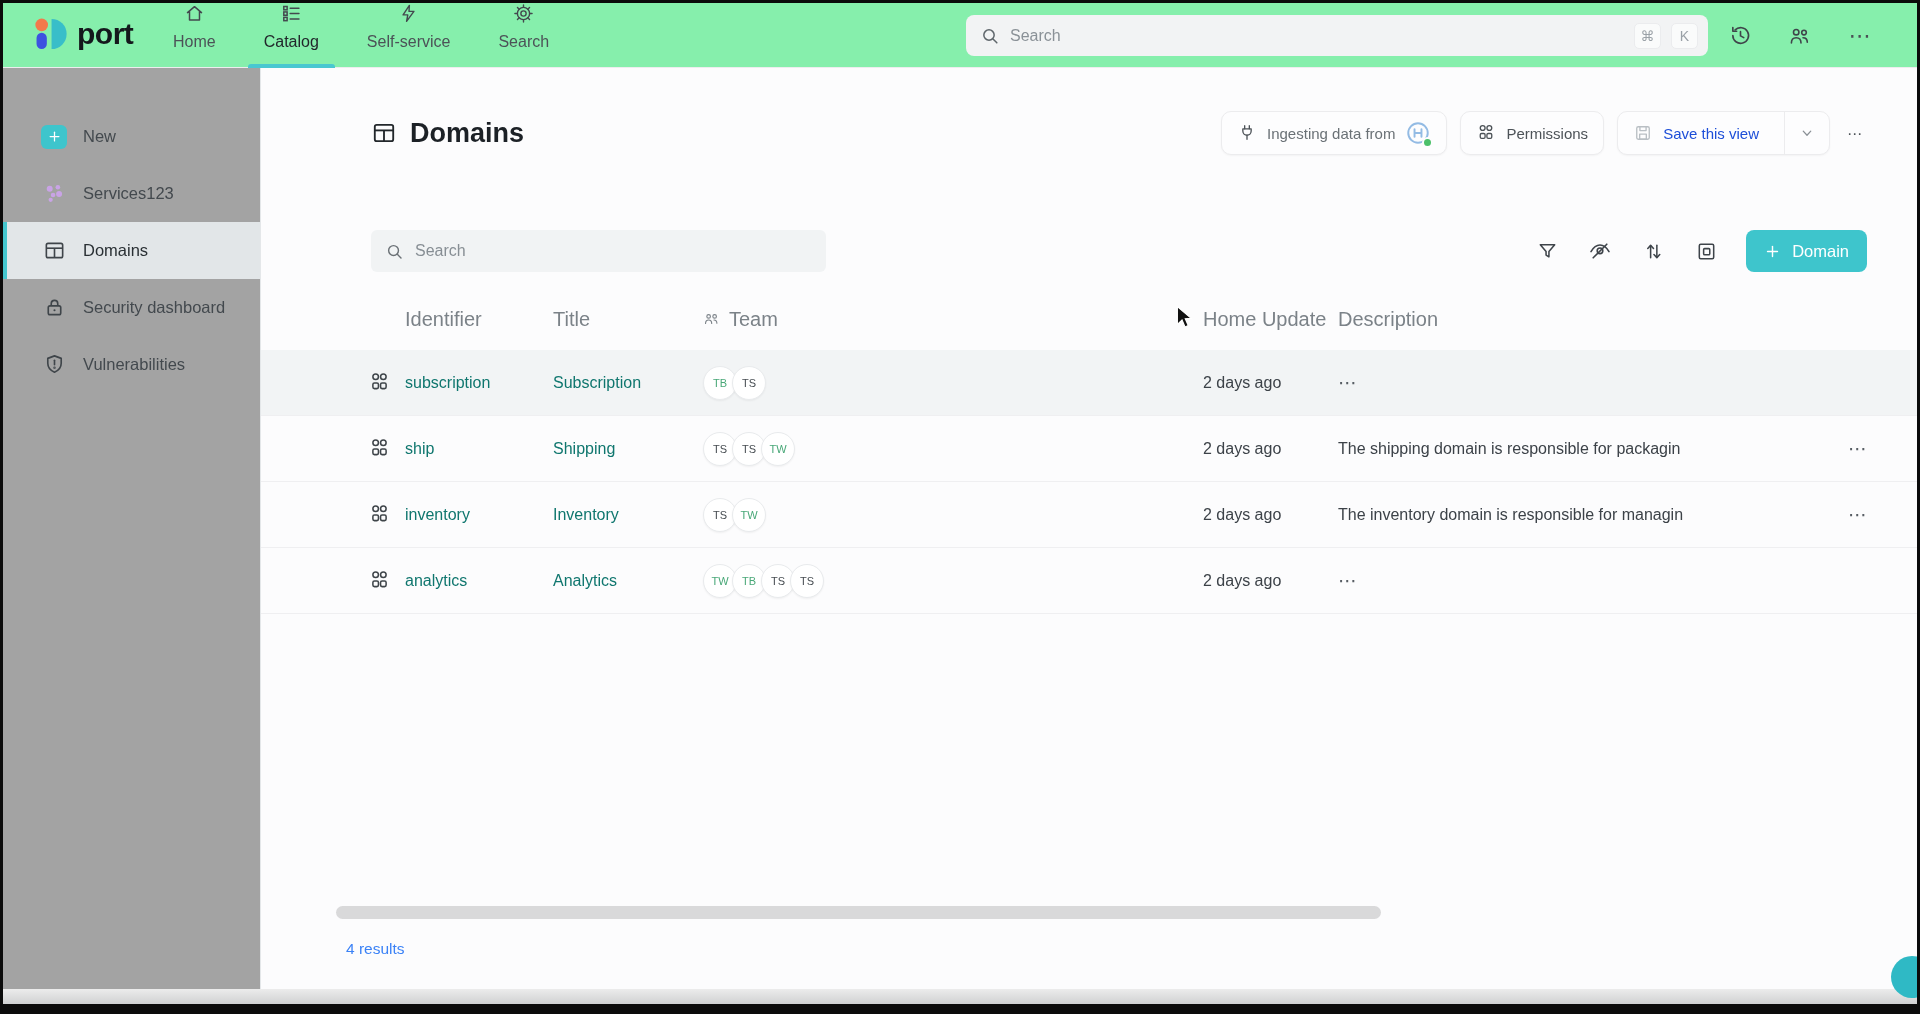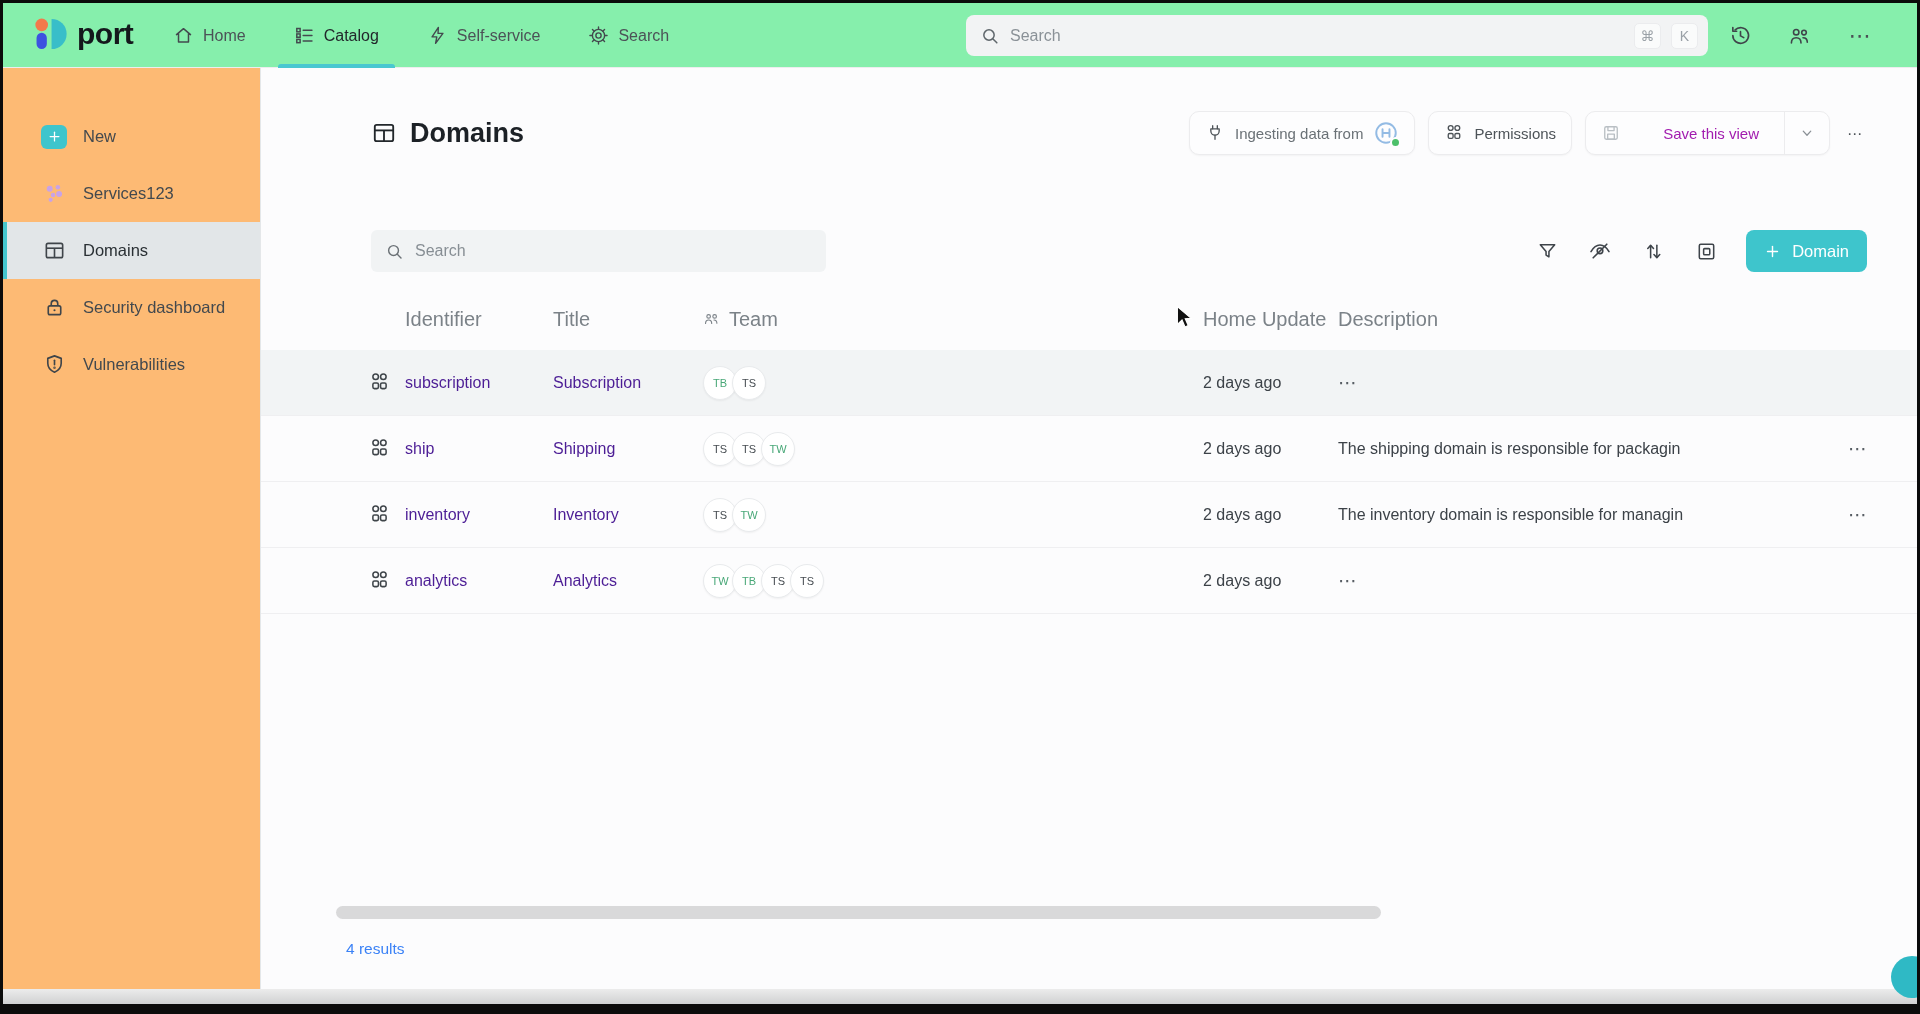--- a/index.html
+++ b/index.html
@@ -7,38 +7,38 @@
   body { font-family:"Liberation Sans","DejaVu Sans",sans-serif; }
   .screen { position:relative; width:1920px; height:1014px; background:#fff; overflow:hidden;
             border:3px solid #0b0b0b; border-bottom:10px solid #0b0b0b; }
 
   
   .topbar { position:absolute; top:0; left:0; right:0; height:65px; background:#86efac;
             border-bottom:1px solid #ededee; z-index:5; }
   .logo { position:absolute; left:28px; top:12px; display:flex; align-items:center; gap:8px; cursor:pointer; }
   .logo-word { font-size:30px; font-weight:700; color:#14181c; letter-spacing:-0.5px; }
   .nav { position:absolute; left:170px; top:0; height:65px; display:flex; gap:48px; align-items:stretch; }
-  .nav-item { position:relative; display:flex; align-items:center; gap:9px; font-size:16px; color:#4c5257; cursor:pointer; }
+  .nav-item { position:relative; display:flex; align-items:center; gap:9px; font-size:16px; color:#4c5257; cursor:pointer;flex-direction:column; }
   .nav-item svg { color:#43494e; }
   .nav-item.active { color:#22272b; font-weight:500; }
   .nav-item.active::after { content:""; position:absolute; left:-16px; right:-16px; bottom:0; height:4px;
                             background:#49C7D0; border-radius:3px 3px 0 0; }
   .tb-search { position:absolute; left:963px; top:12px; width:742px; height:41px; background:#f2f3f4;
                border-radius:8px; display:flex; align-items:center; padding:0 10px 0 14px; gap:10px; }
   .tb-search input { flex:1; border:none; outline:none; background:transparent; font-size:16px; color:#3d4348; font-family:inherit; }
   .tb-search input::placeholder { color:#8a9197; }
   .keycap { min-width:27px; height:26px; background:#fafbfb; border:1px solid #ebecee; border-radius:5px;
             display:grid; place-items:center; font-size:14px; color:#9aa1a7; padding:0 5px; }
   .tb-icons { position:absolute; left:1722px; top:0; height:65px; width:150px; display:flex; align-items:center;
               justify-content:space-between; color:#3f454a; }
   .tb-icons .tbi { cursor:pointer; display:grid; place-items:center; width:30px; height:30px; }
   .more-glyph { font-size:22px; color:#4a5055; letter-spacing:1px; line-height:1; }
 
   
-  .sidebar { position:absolute; top:65px; left:0; bottom:0; width:258px; background:#fdba74;
+  .sidebar { position:absolute; top:65px; left:0; bottom:0; width:258px; background:#a3a3a3;
              border-right:1px solid #e4e7e9; padding-top:40px; z-index:4; }
   .side-item { height:57px; display:flex; align-items:center; gap:16px; padding-left:34px;
                font-size:16.5px; color:#43494e; cursor:pointer; border-left:4px solid transparent; }
   .side-item.active { background:#e2e6e8; border-left:4px solid #45C6CE; color:#2a3034; }
   .side-icon { width:26px; height:26px; display:grid; place-items:center; color:#3f454a; flex:0 0 26px; }
   .new-badge { width:24px; height:24px; border-radius:6px; background:#3EC5CC; display:grid; place-items:center; color:#fff; }
 
   
   .main { position:absolute; top:65px; left:258px; right:0; bottom:0; background:#fcfcfd; }
 
@@ -48,21 +48,21 @@
   .actions { margin-left:auto; display:flex; align-items:center; gap:13px; }
   .btn { height:44px; background:#fdfdfe; border:1px solid #ececee; border-radius:10px; display:flex;
          align-items:center; gap:10px; padding:0 15px; font-size:15px; color:#4d5358; cursor:pointer;
          box-shadow:0 1px 2px rgba(20,24,28,0.04); }
   .btn .blabel { white-space:nowrap; }
   .ds-wrap { position:relative; width:26px; height:26px; }
   .ds-dot { position:absolute; right:-2px; bottom:-2px; width:11px; height:11px; border-radius:50%;
             background:#4cc06a; border:2px solid #fdfdfe; }
   .btn-save { padding:0; }
   .btn-save .seg { display:flex; align-items:center; gap:10px; padding:0 15px; height:100%; }
-  .btn-save .seg-label { color:#a21caf;margin-left:32px; }
+  .btn-save .seg-label { color:#1d4ed8; }
   .btn-save .seg-chev { border-left:1px solid #ececee; padding:0 13px; color:#8a9096; display:flex; align-items:center; height:100%; }
   .btn-dots { border:none; background:transparent; box-shadow:none; padding:0 4px; }
 
   .toolbar-row { position:absolute; top:162px; left:110px; right:50px; height:42px; display:flex; align-items:center; }
   .t-search { width:455px; height:42px; background:#f1f3f4; border-radius:6px; display:flex; align-items:center;
               gap:11px; padding:0 14px; color:#6b7176; }
   .t-search input { flex:1; border:none; outline:none; background:transparent; font-size:16px; color:#3d4348; font-family:inherit; }
   .t-search input::placeholder { color:#878e94; }
   .tool-icons { margin-left:auto; display:flex; align-items:center; gap:27px; color:#3e444a; }
   .tool-icons .ti { cursor:pointer; display:grid; place-items:center; width:26px; height:26px; }
@@ -71,21 +71,21 @@
 
   
   .table { position:absolute; top:220px; left:0; right:0; }
   .trow { display:grid; grid-template-columns:39px 148px 150px 500px 135px 510px 60px;
           padding-left:105px; align-items:center; }
   .thead { height:62px; font-size:20px; color:#7b8288; }
   .thead .th { display:flex; align-items:center; gap:8px; cursor:pointer; }
   .tbody .trow { height:66px; border-bottom:1px solid #efeff1; font-size:16px; color:#3c4248; cursor:pointer; }
   .tbody .trow.hovered { background:#f2f4f5; }
   .ent-icon { color:#3f454a; display:grid; place-items:center; width:26px; height:26px; }
-  a.cell-link { color:#4c1d95; text-decoration:none; }
+  a.cell-link { color:#0f766e; text-decoration:none; }
   .chips { display:flex; align-items:center; }
   .chip { width:34px; height:34px; border-radius:50%; background:#fff; border:1px solid #e9ebed;
           box-shadow:0 1px 2px rgba(20,24,28,0.05); display:grid; place-items:center;
           font-size:11px; font-weight:400; margin-left:-5px; }
   .chip:first-child { margin-left:0; }
   .chip.dark { color:#474d52; }
   .chip.green { color:#49A878; }
   .cell-desc { white-space:nowrap; overflow:hidden; padding-right:10px; }
   .cell-kebab { color:#585e64; font-size:19px; letter-spacing:1px; cursor:pointer; }
 

